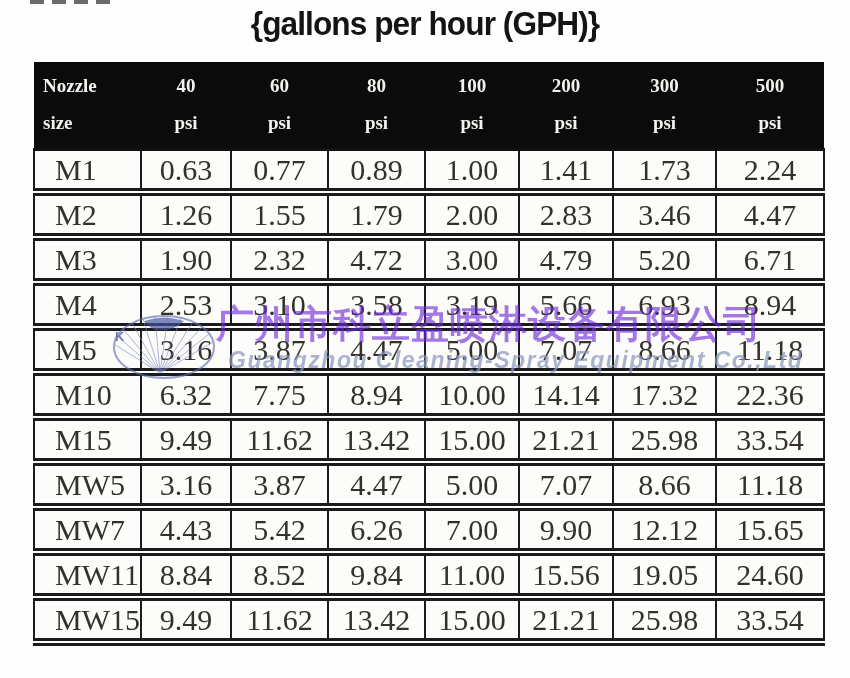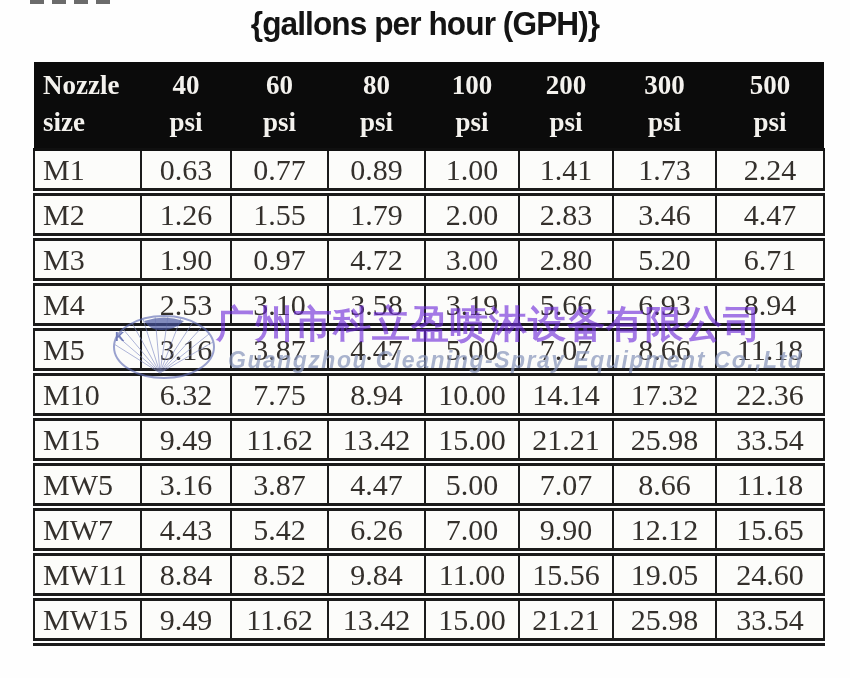--- a/index.html
+++ b/index.html
@@ -18,34 +18,34 @@
     font-size:34px;line-height:42px;color:#141414;letter-spacing:-1px;
     transform:scaleX(0.93);
   }
   table.gph{
     position:absolute;left:33px;top:62px;width:790px;
     border-collapse:collapse;table-layout:fixed;
     font-family:"Liberation Serif", serif;
   }
   thead th{
     background:#0b0b0b;color:#f4f2ee;font-weight:bold;
-    font-size:27px;line-height:37px;padding:5px 0 7px;
+    font-size:19px;line-height:37px;padding:5px 0 7px;
     text-align:center;vertical-align:middle;
     border-bottom:3px solid #101010;
   }
   thead th:first-child{text-align:left;padding-left:9px;}
   thead th span{display:block;}
   tbody td{
     background:#fcfcfa;color:#34302c;
     border:2px solid #1b1b1b;
     border-bottom:8px double #1b1b1b;
     font-size:30px;line-height:36px;height:37px;
     text-align:center;padding:0;white-space:nowrap;overflow:hidden;
   }
-  tbody td.size{text-align:left;padding-left:8px;}
+  tbody td.size{text-align:left;padding-left:20px;}
   .watermark{position:absolute;left:0;top:0;width:850px;height:678px;pointer-events:none;}
   .wm-logo{position:absolute;left:110px;top:311px;width:108px;height:70px;opacity:.78;}
   .wm-cn{
     position:absolute;left:216px;top:301px;white-space:nowrap;
     font-family:"Liberation Serif", serif;font-weight:bold;
     font-size:38px;line-height:46px;letter-spacing:1px;
     color:#6d28d9;opacity:.62;
   }
   .wm-en{
     position:absolute;left:228px;top:347px;white-space:nowrap;
@@ -125,24 +125,24 @@
         <td>1.55</td>
         <td>1.79</td>
         <td>2.00</td>
         <td>2.83</td>
         <td>3.46</td>
         <td>4.47</td>
       </tr>
       <tr>
         <td class="size">M3</td>
         <td>1.90</td>
-        <td>0.97</td>
+        <td>2.32</td>
         <td>4.72</td>
         <td>3.00</td>
-        <td>2.80</td>
+        <td>4.79</td>
         <td>5.20</td>
         <td>6.71</td>
       </tr>
       <tr>
         <td class="size">M4</td>
         <td>2.53</td>
         <td>3.10</td>
         <td>3.58</td>
         <td>3.19</td>
         <td>5.66</td>

